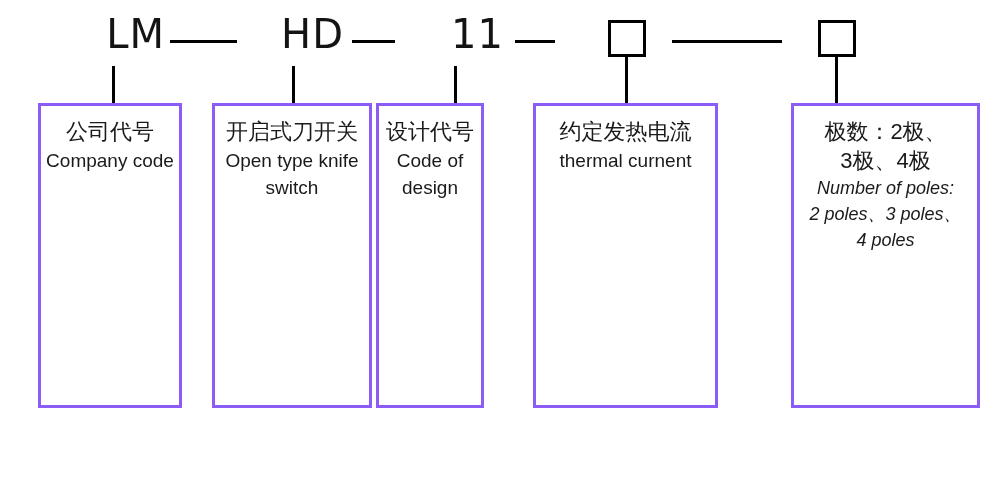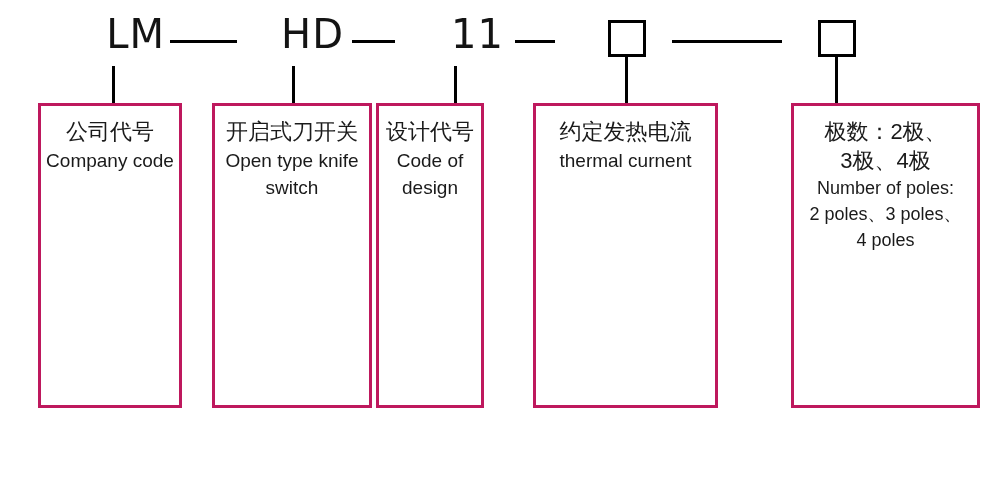--- a/index.html
+++ b/index.html
@@ -57,21 +57,21 @@
   .vl1 { left: 112px; top: 66px; height: 37px; }
   .vl2 { left: 292px; top: 66px; height: 37px; }
   .vl3 { left: 454px; top: 66px; height: 37px; }
   .vl4 { left: 625px; top: 57px; height: 46px; }
   .vl5 { left: 835px; top: 57px; height: 46px; }
   
   .desc-box {
     position: absolute;
     top: 103px;
     height: 305px;
-    border: 3px solid #be185d;
+    border: 3px solid #8b5cf6;
     box-sizing: border-box;
     background: #fff;
     text-align: center;
     padding-top: 11px;
   }
   .b1 { left: 38px;  width: 144px; }
   .b2 { left: 212px; width: 160px; }
   .b3 { left: 376px; width: 108px; }
   .b4 { left: 533px; width: 185px; }
   .b5 { left: 743px; width: 189px; margin-left: 48px; }
@@ -81,21 +81,21 @@
     color: #1a1a1a;
     white-space: nowrap;
   }
   .en {
     font-size: 19px;
     line-height: 27px;
     color: #1a1a1a;
     white-space: nowrap;
   }
   .b5 .zh { line-height: 29px; }
-  .b5 .en { font-size: 18px; line-height: 26px; }
+  .b5 .en { font-size: 18px; line-height: 26px; font-style: italic; }
 </style>
 </head>
 <body>
 
 <div class="canvas">
 
   <span class="code seg1">LM</span>
   <div class="hdash hd1"></div>
   <span class="code seg2">HD</span>
   <div class="hdash hd2"></div>

